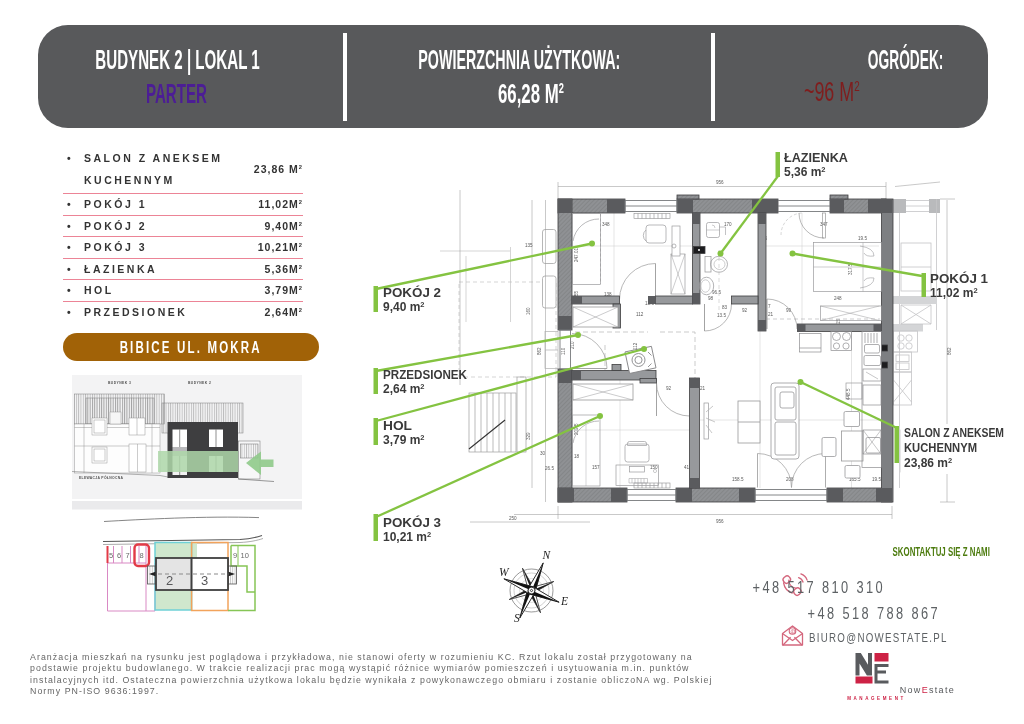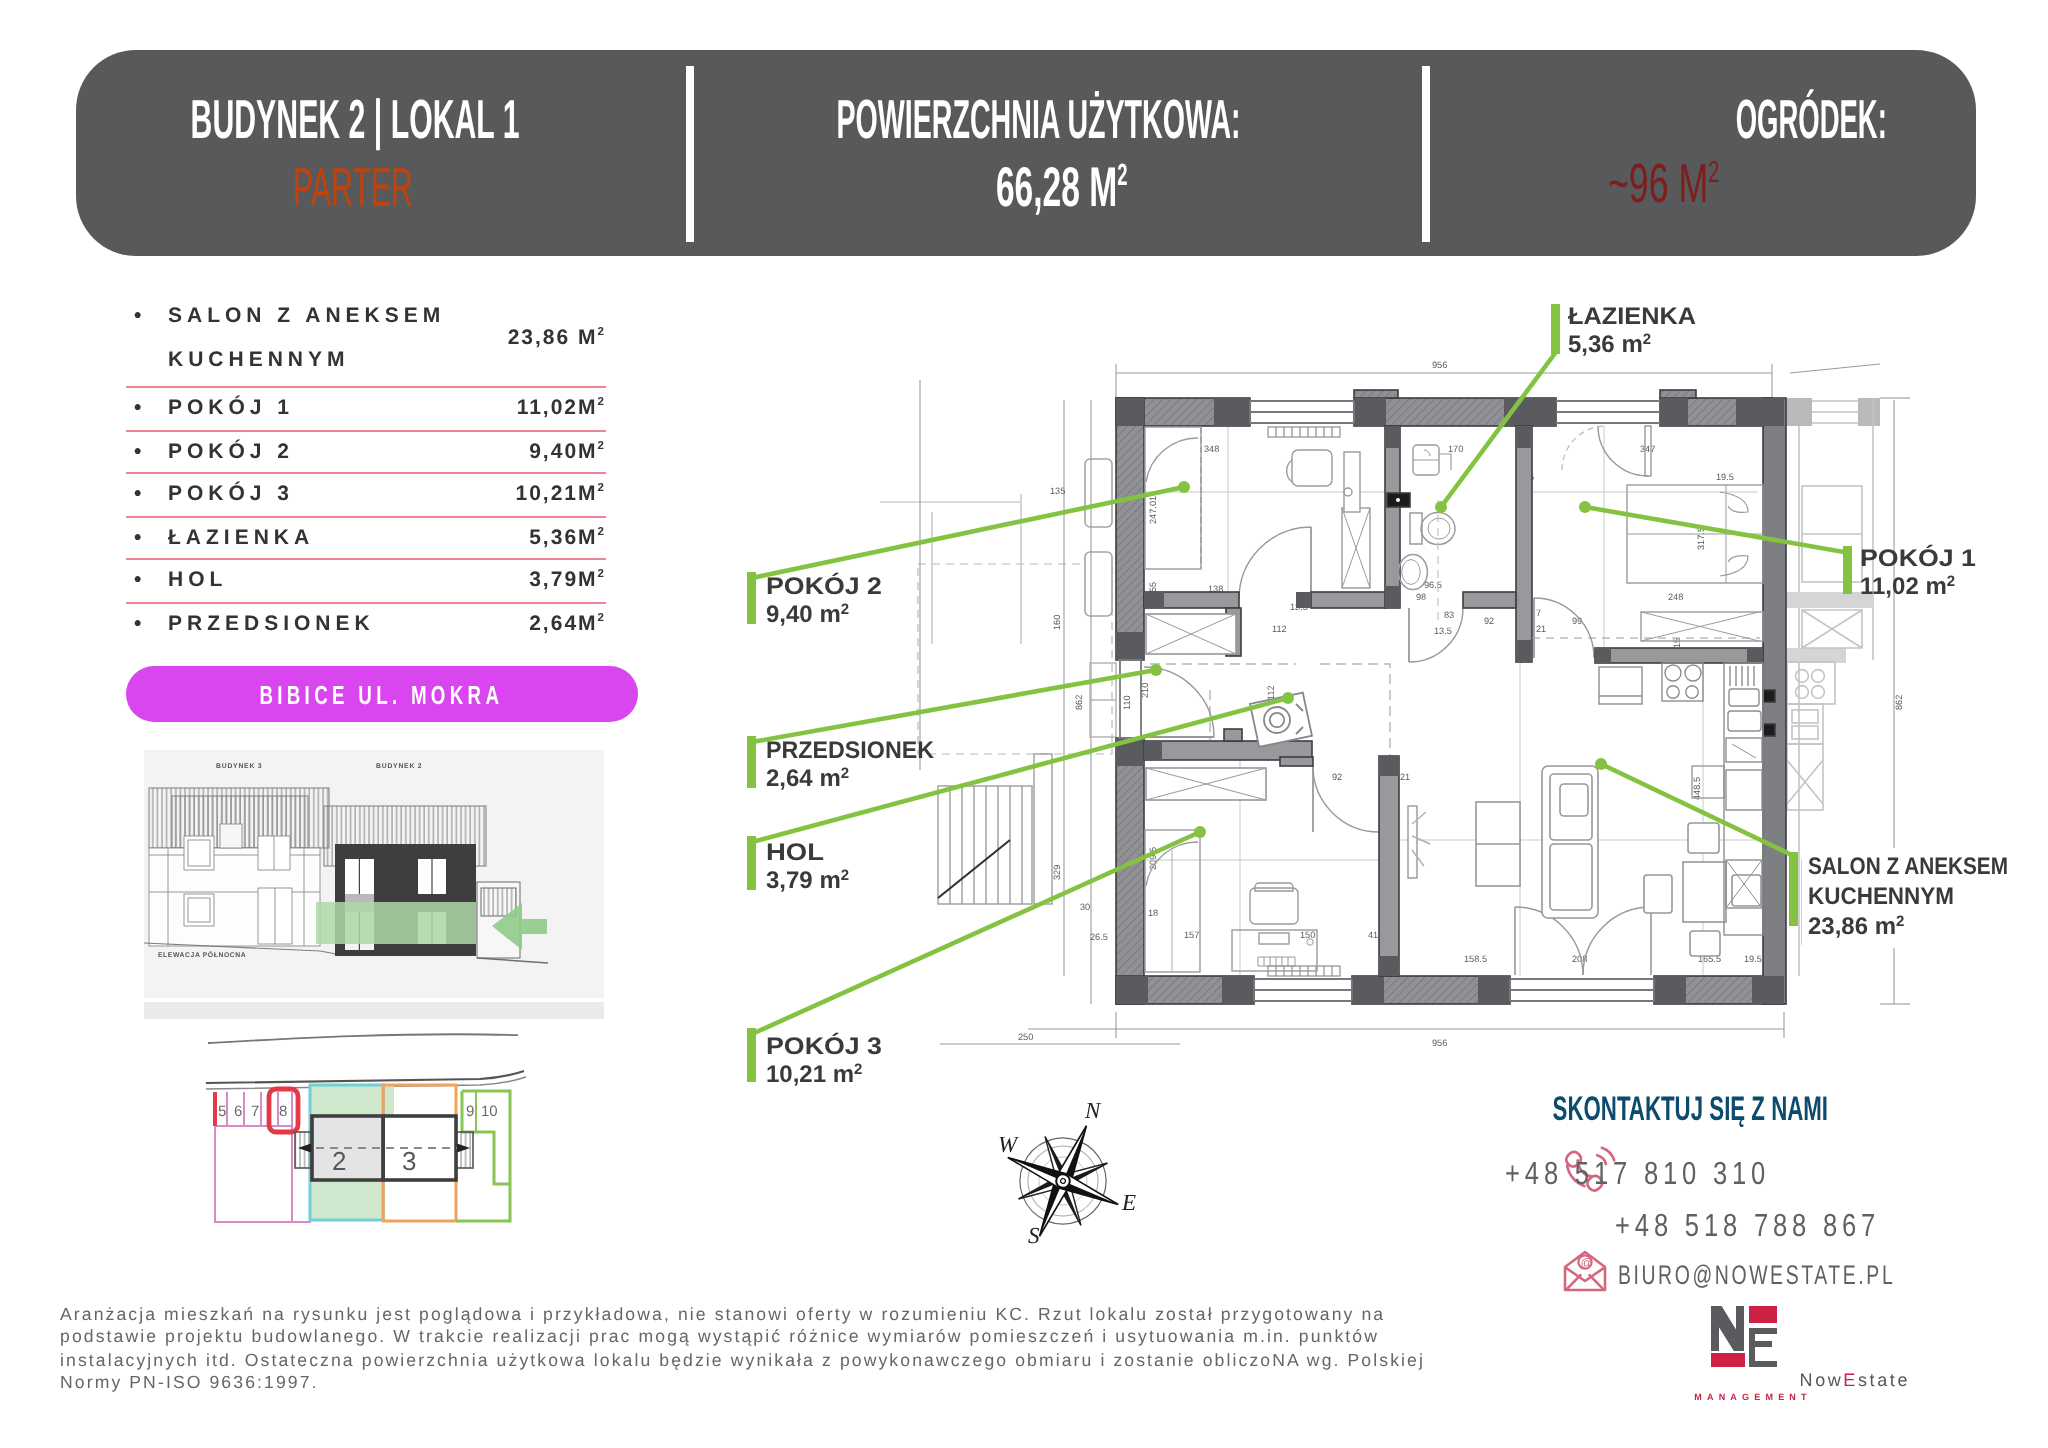--- a/index.html
+++ b/index.html
@@ -14,21 +14,21 @@
 
 <div class="abs" style="left:38px;top:25px;width:950px;height:103px;background:#58595b;border-radius:30px;"></div>
 
 <div class="abs" style="left:343px;top:33px;width:4px;height:88px;background:#ffffff;"></div>
 
 <div class="abs" style="left:711px;top:33px;width:4px;height:88px;background:#ffffff;"></div>
 
 <div class="abs" style="left:28px;top:45.5px;width:300px;display:flex;justify-content:center;color:#fff;font-size:27.5px;font-weight:bold;line-height:28px;">
   <span class="cond" style="transform:scaleX(0.55);">BUDYNEK 2 | LOKAL 1</span>
 </div>
-<div class="abs" style="left:28px;top:79.5px;width:298px;display:flex;justify-content:center;color:#c2410c;font-size:27.5px;font-weight:normal;line-height:28px;text-align:center;">
+<div class="abs" style="left:28px;top:79.5px;width:298px;display:flex;justify-content:center;color:#4c1d95;font-size:27.5px;font-weight:bold;line-height:28px;text-align:center;">
   <span class="cond" style="transform:scaleX(0.55);">PARTER</span>
 </div>
 
 <div class="abs" style="left:369px;top:45.5px;width:300px;display:flex;justify-content:center;color:#fff;font-size:27.5px;font-weight:bold;line-height:28px;">
   <span class="cond" style="transform:scaleX(0.52);">POWIERZCHNIA UŻYTKOWA:</span>
 </div>
 <div class="abs" style="left:380px;top:79.5px;width:302px;display:flex;justify-content:center;color:#fff;font-size:28px;font-weight:bold;line-height:28px;">
   <span class="cond" style="transform:scaleX(0.6);">66,28 M<sup>2</sup></span>
 </div>
 
@@ -79,22 +79,22 @@
     <div style="letter-spacing:1px;">3,79M<sup>2</sup></div>
   </div>
 
   <div style="height:20.5px;display:flex;align-items:center;">
     <div style="width:17px;padding-left:4px;">•</div>
     <div style="flex:1;letter-spacing:2.5px;">PRZEDSIONEK</div>
     <div style="letter-spacing:1px;">2,64M<sup>2</sup></div>
   </div>
 </div>
 
-<div class="abs" style="left:63px;top:333px;width:256px;height:28px;background:#d946ef;border-radius:14px;
-     color:#fff;font-weight:bold;font-size:13px;letter-spacing:3px;text-align:center;line-height:29px;"><span class="cond" style="transform:scaleX(0.72);">BIBICE UL. MOKRA</span></div>
+<div class="abs" style="left:63px;top:333px;width:256px;height:28px;background:#a16207;border-radius:14px;
+     color:#fff;font-weight:bold;font-size:16px;letter-spacing:3px;text-align:center;line-height:29px;"><span class="cond" style="transform:scaleX(0.72);">BIBICE UL. MOKRA</span></div>
 
 <svg class="abs" style="left:0;top:0;" width="1024" height="724" viewBox="0 0 1024 724" font-family="Liberation Sans, sans-serif">
 <defs>
 <pattern id="hatch" width="3" height="3" patternTransform="rotate(45)" patternUnits="userSpaceOnUse">
   <rect width="3" height="3" fill="#8f9194"></rect>
   <line x1="0" y1="0" x2="0" y2="3" stroke="#76787b" stroke-width="0.9"></line>
 </pattern>
 <pattern id="vhatch" width="2.3" height="6" patternUnits="userSpaceOnUse">
   <line x1="0.5" y1="0" x2="0.5" y2="6" stroke="#8f8f8f" stroke-width="0.55"></line>
 </pattern>
@@ -742,21 +742,21 @@
 </g>
 </svg>
 
 <div class="abs" style="left:30px;top:651.5px;width:720px;color:#666;font-size:8.8px;letter-spacing:1.05px;line-height:11.5px;">
 Aranżacja mieszkań na rysunku jest poglądowa i przykładowa, nie stanowi oferty w rozumieniu KC. Rzut lokalu został przygotowany na<br>
 podstawie projektu budowlanego. W trakcie realizacji prac mogą wystąpić różnice wymiarów pomieszczeń i usytuowania m.in. punktów<br>
 instalacyjnych itd. Ostateczna powierzchnia użytkowa lokalu będzie wynikała z powykonawczego obmiaru i zostanie obliczoNA wg. Polskiej<br>
 Normy PN-ISO 9636:1997.
 </div>
 
-<div class="abs" style="left:740px;top:545px;width:275px;text-align:left;color:#0c4a6e;font-size:17px;font-weight:bold;">
+<div class="abs" style="left:740px;top:545px;width:275px;text-align:right;color:#4d7c0f;font-size:12px;font-weight:bold;">
   <span class="cond" style="transform:scaleX(0.655);">SKONTAKTUJ SIĘ Z NAMI</span>
 </div>
 
 <div class="abs" style="left:736px;top:578.5px;width:275px;text-align:left;color:#5d6164;font-size:16px;letter-spacing:3px;">
   <span class="cond" style="transform:scaleX(0.8);">+48 517 810 310</span>
 </div>
 
 <div class="abs" style="left:736px;top:604.5px;width:275px;text-align:center;color:#5d6164;font-size:16px;letter-spacing:3px;">
   <span class="cond" style="transform:scaleX(0.8);">+48 518 788 867</span>
 </div>

